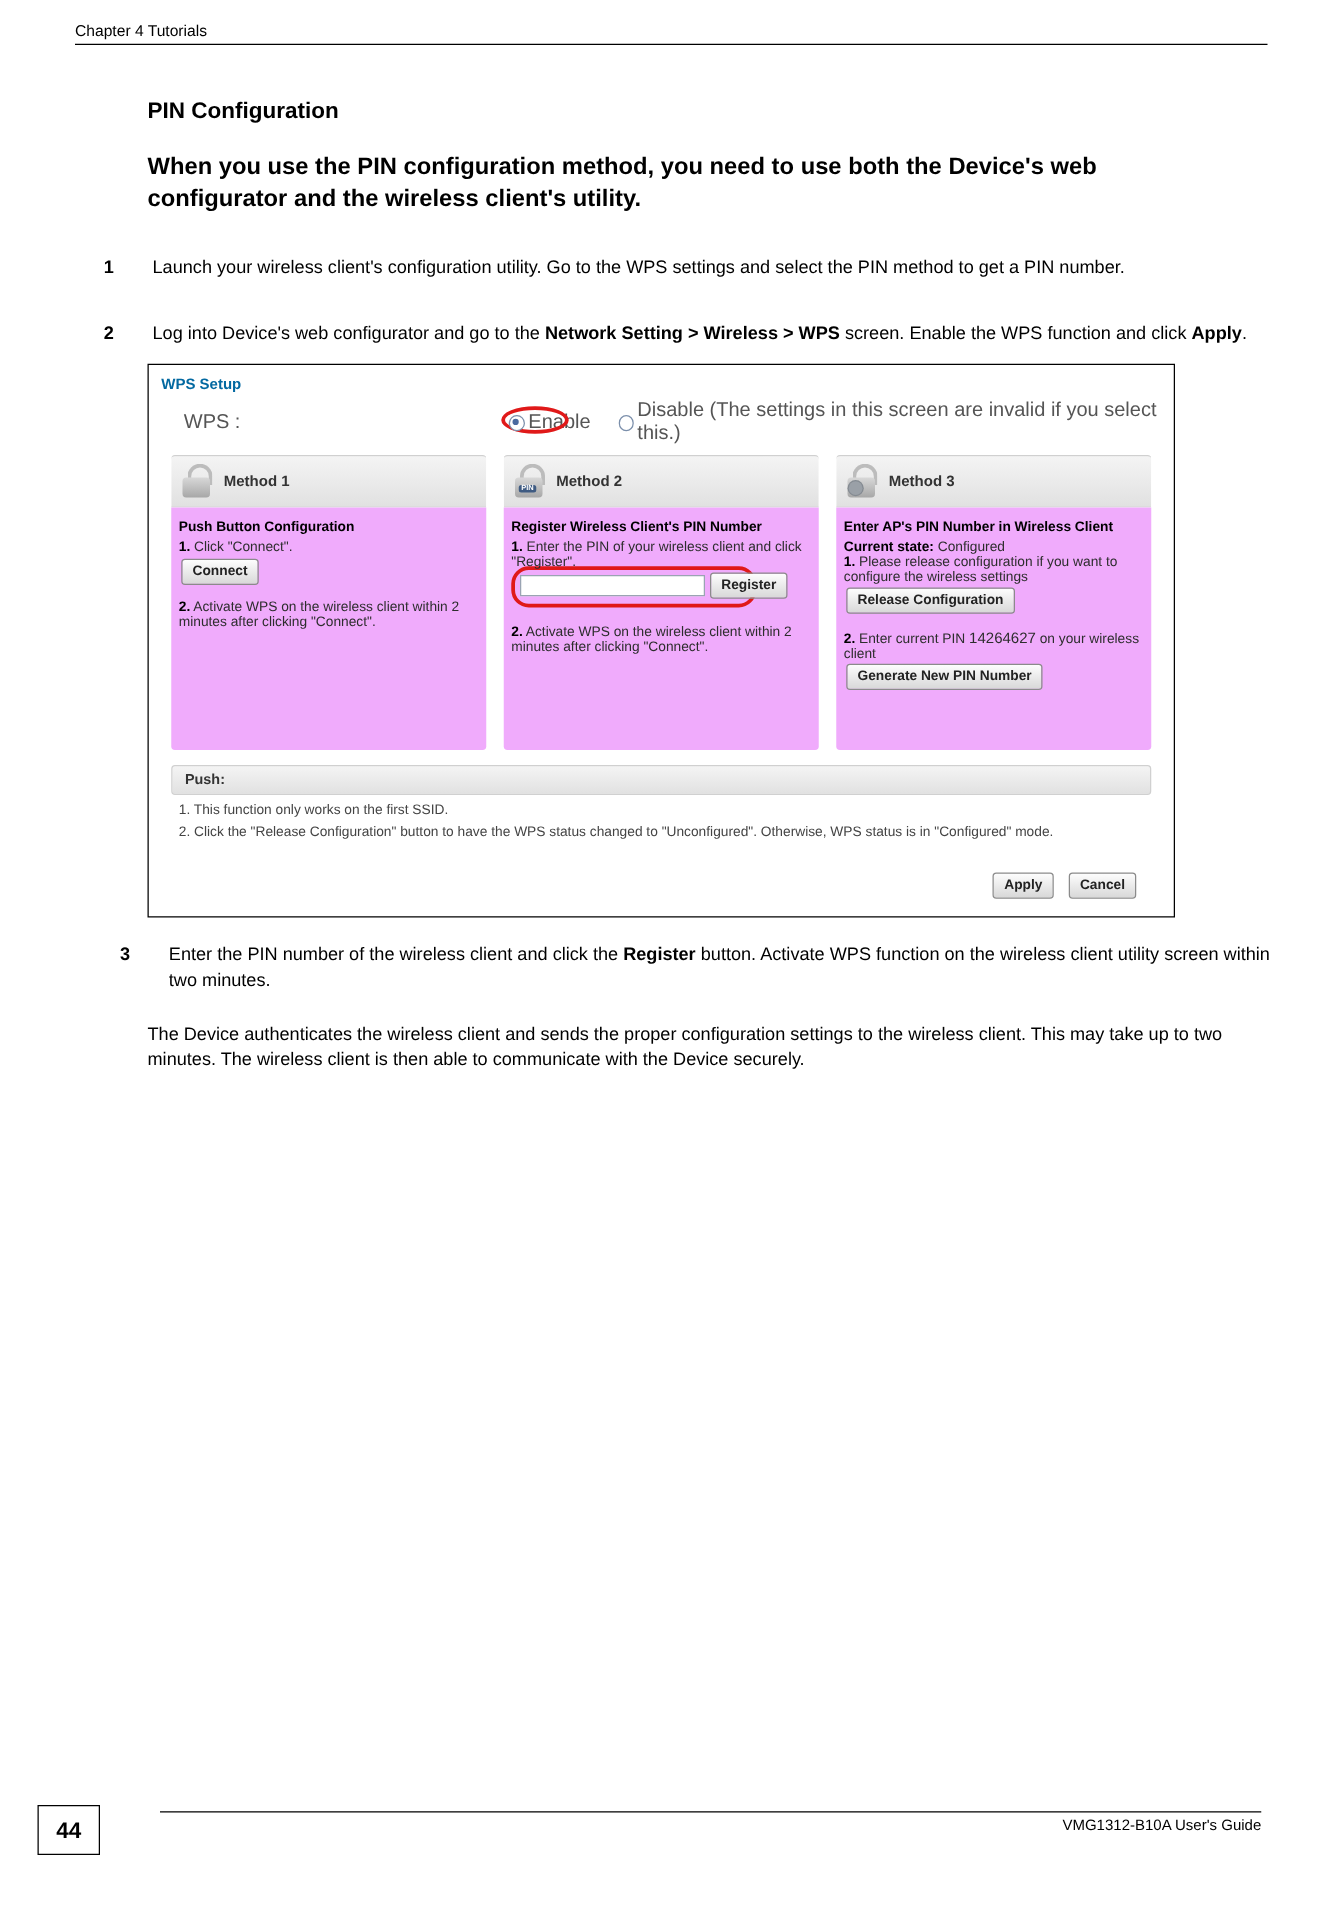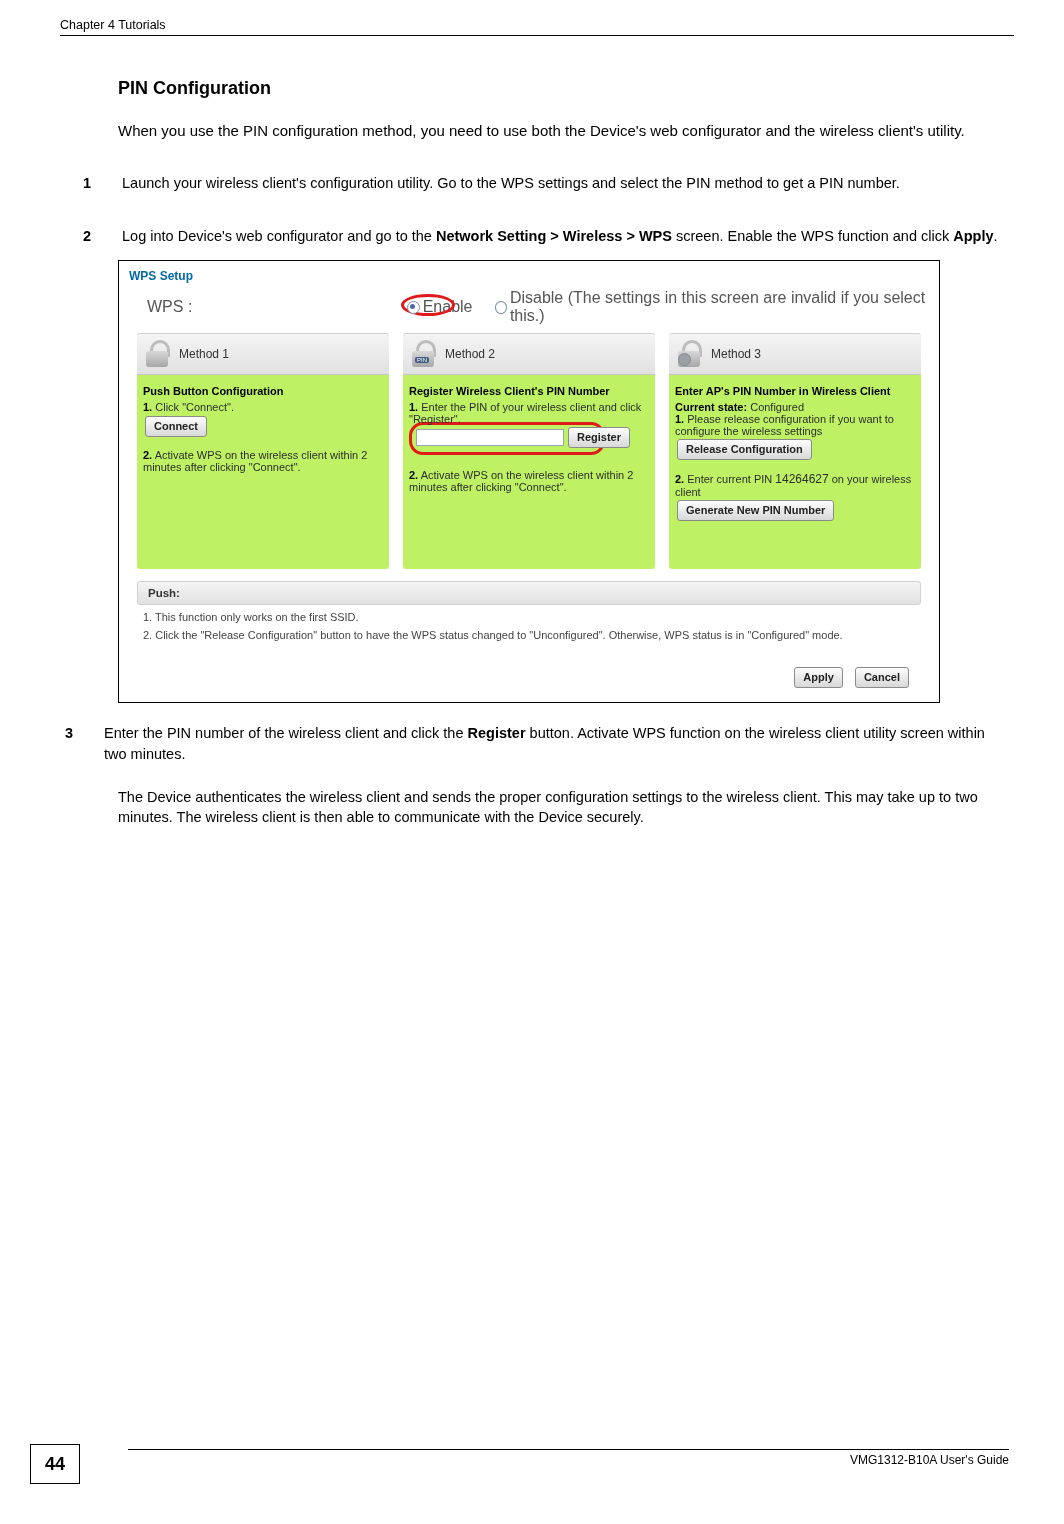--- a/index.html
+++ b/index.html
@@ -22,24 +22,25 @@
     color: #000;
     border-bottom: 1.5px solid #000;
     padding-bottom: 3px;
   }
   .section-title {
     font-size: 18px;
     font-weight: bold;
     margin: 42px 0 0 58px;
   }
   .intro {
-    font-size: 15px;
+    font-size: 19px;
     line-height: 1.35;
     margin: 22px 0 0 58px;
     width: 870px;
+    font-weight: bold;
   }
   .step {
     margin-top: 32px;
     font-size: 14.5px;
     line-height: 1.42;
     width: 930px;
   }
   .step-num {
     display: inline-block;
     width: 35px;
@@ -116,21 +117,21 @@
   }
   .mhead {
     display: flex;
     align-items: center;
     gap: 8px;
     background: linear-gradient(#f4f4f4, #e1e1e1);
     border-top: 1px solid #d0d0d0;
     border-bottom: 1px solid #c6c6c6;
     padding: 6px 10px 6px 6px;
     font-size: 12px;
-    font-weight: normal;
+    font-weight: bold;
     color: #333;
     border-radius: 3px 3px 0 0;
   }
   .icon-lock {
     width: 28px; height: 28px;
     position: relative;
   }
   .icon-lock .body {
     position: absolute; left:3px; bottom:1px; width:22px; height:16px;
     background: linear-gradient(#d8d8d8,#a7a7a7);
@@ -146,21 +147,21 @@
     background:#3f5b82; color:#fff; font-size:6px;
     padding:0 2px; border-radius:2px;
   }
   .icon-lock .gear {
     position:absolute; left:4px; bottom:3px; width:11px; height:11px;
     border-radius:50%;
     background: #9aa0a7;
     box-shadow: 0 0 0 1px #848a91;
   }
   .mbody {
-    background: #bef264;
+    background: #f0abfc;
     font-size: 11px;
     color: #2d2d2d;
     padding: 10px 6px 24px 6px;
     border-radius: 0 0 3px 3px;
     position: relative;
     min-height: 160px;
   }
   .mbody .hdr {
     font-weight: bold;
     margin-bottom: 4px;
@@ -353,21 +354,21 @@
       <div class="notes-line">1. This function only works on the first SSID.</div>
       <div class="notes-line">2. Click the "Release Configuration" button to have the WPS status changed to "Unconfigured". Otherwise, WPS status is in "Configured" mode.</div>
     </div>
 
     <div class="footer-buttons">
       <span class="btn">Apply</span>
       <span class="btn">Cancel</span>
     </div>
   </div>
 
-  <div class="step" style="margin-left:5px; margin-top:20px;">
+  <div class="step" style="margin-left:36px; margin-top:20px;">
     <span class="step-num">3</span>
     <span class="step-body">
       <span>Enter the PIN number of the wireless client and click the </span><span class="strong">Register</span><span> button. Activate WPS function on the wireless client utility screen within two minutes.</span>
     </span>
   </div>
 
   <div class="after-text">The Device authenticates the wireless client and sends the proper configuration settings to the wireless client. This may take up to two minutes. The wireless client is then able to communicate with the Device securely.</div>
 
   <div class="page-footer">
     <div class="pgnum-box">44</div>

